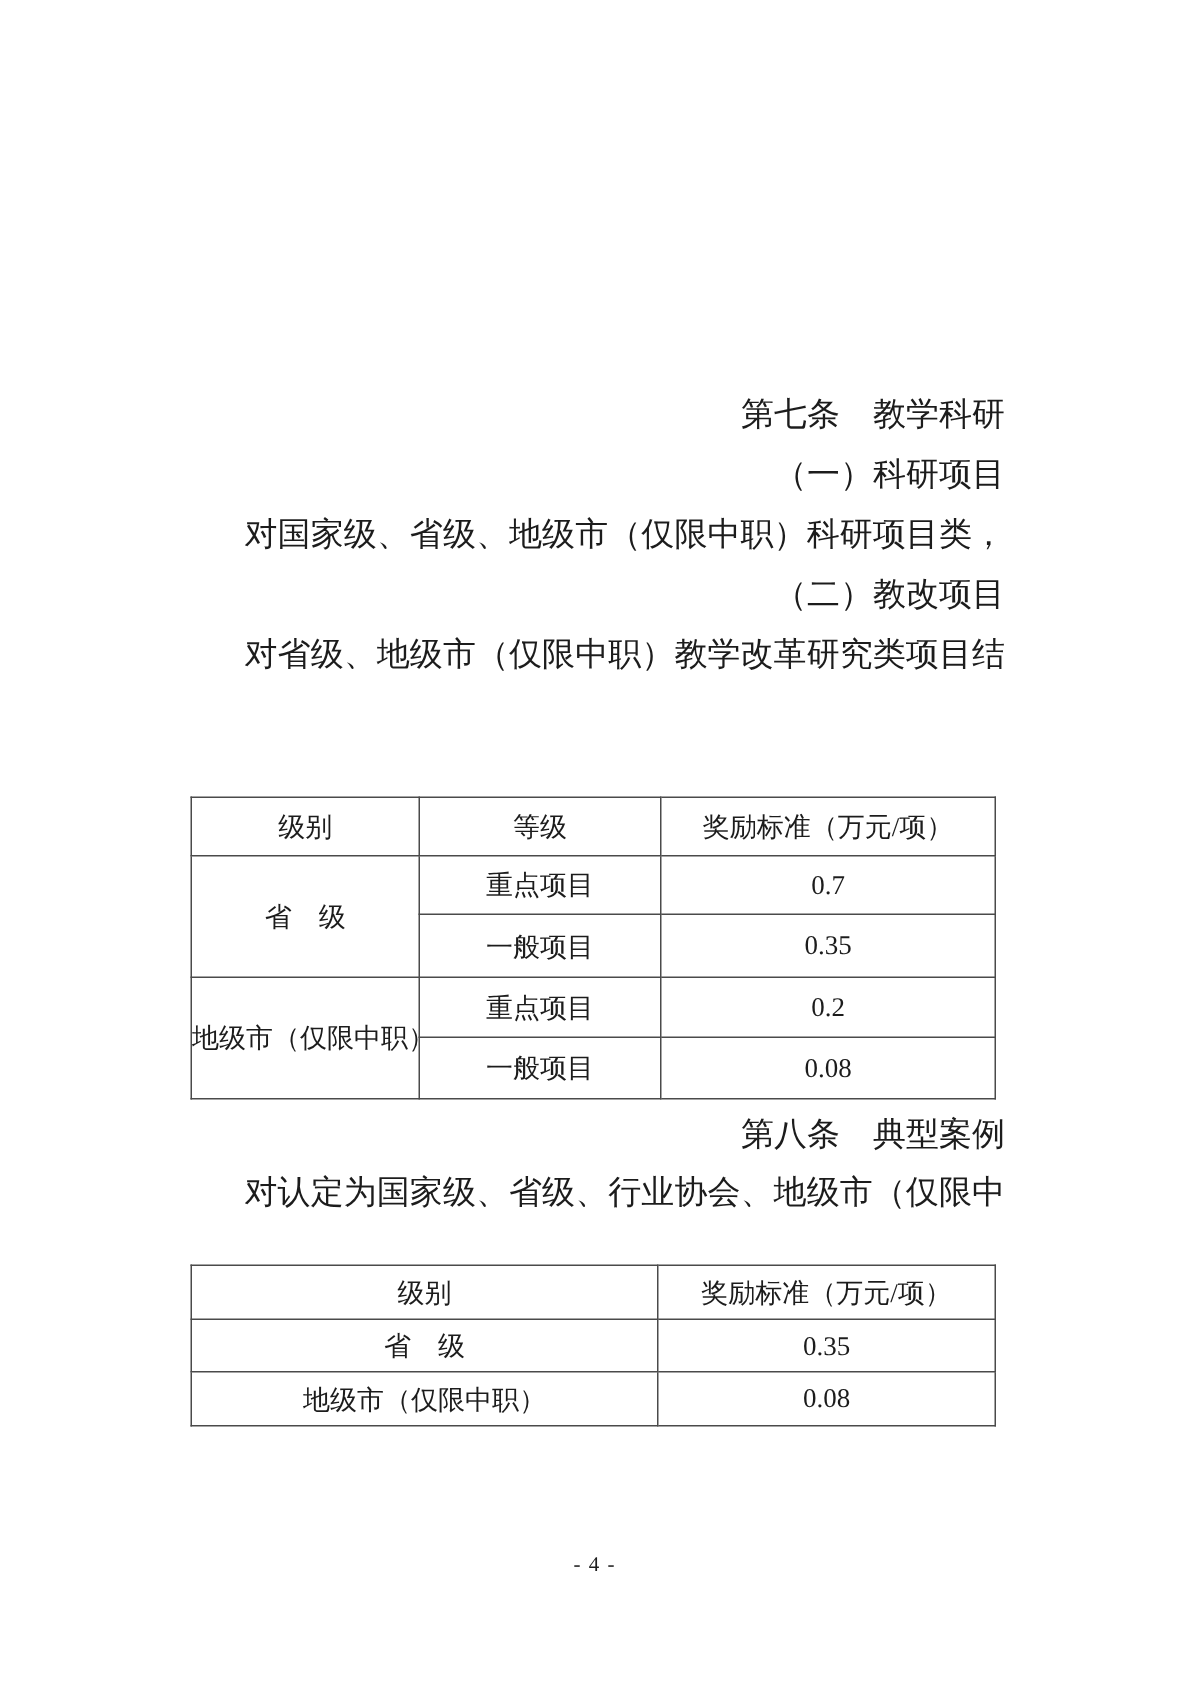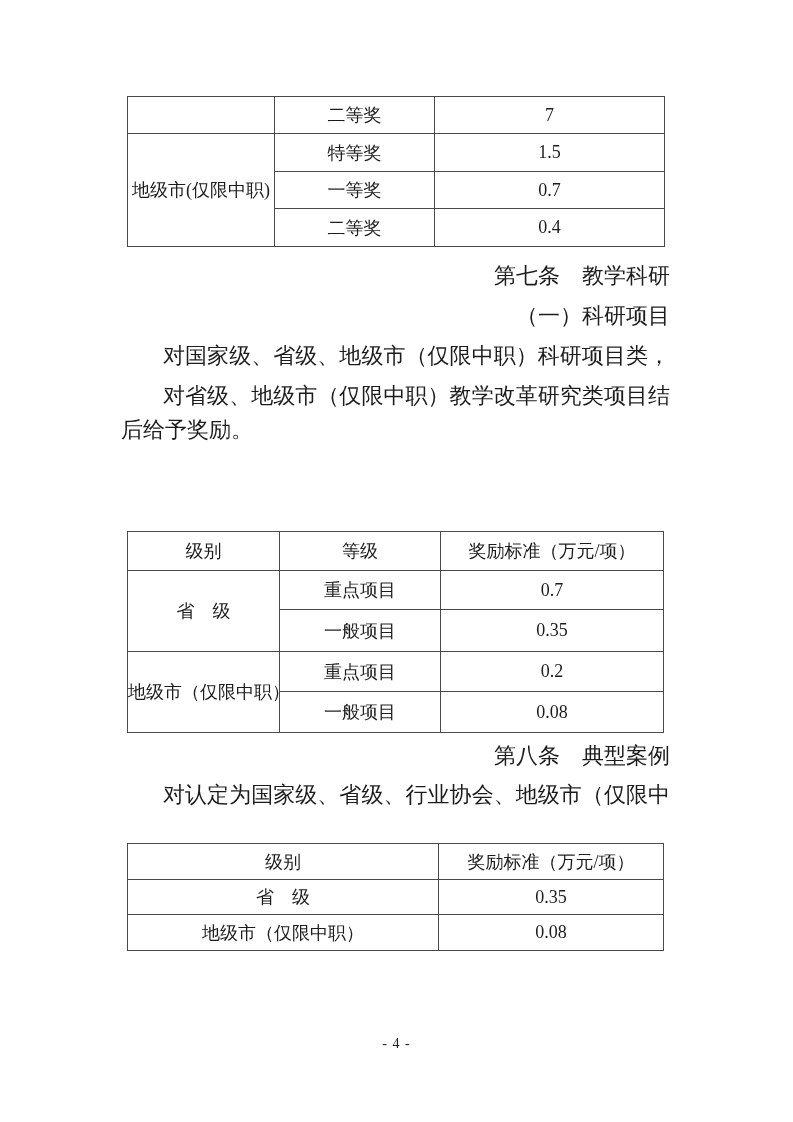--- a/index.html
+++ b/index.html
@@ -44,54 +44,27 @@
     text-align:center;
     font-size:14px;
     letter-spacing:1px;
   }
 </style>
 </head>
 <body>
 
 <div class="page">
 
-  <table style="left:127px; top:96px; width:537px;">
-    <colgroup>
-        <col style="width:147px">
-        <col style="width:160px">
-        <col style="width:230px">
-      </colgroup>
-    <tbody>
-        <tr style="height:37px">
-      <td></td>
-      <td>二等奖</td>
-      <td>7</td>
-    </tr>
-    <tr style="height:38px">
-      <td rowspan="3">地级市(仅限中职)</td>
-      <td>特等奖</td>
-      <td>1.5</td>
-    </tr>
-    <tr style="height:37px">
-      <td>一等奖</td>
-      <td>0.7</td>
-    </tr>
-    <tr style="height:38px">
-      <td>二等奖</td>
-      <td>0.4</td>
-    </tr>
-  </tbody>
-    </table>
 
   <div class="textblock" style="left:121px; top:256px; width:549px;">
     <div class="line indent">第七条　教学科研</div>
     <div class="line indent">（一）科研项目</div>
     <div class="line indent full">对国家级、省级、地级市（仅限中职）科研项目类，按</div>
+    <div class="line indent">（二）教改项目</div>
     <div class="line indent full">对省级、地级市（仅限中职）教学改革研究类项目结题</div>
-    <div class="line" style="height:28px; line-height:28px;">后给予奖励。</div>
   </div>
 
   <table style="left:127px; top:531px; width:536px;">
     <colgroup>
         <col style="width:152px">
         <col style="width:161px">
         <col style="width:223px">
       </colgroup>
     <tbody>
         <tr style="height:39px">

